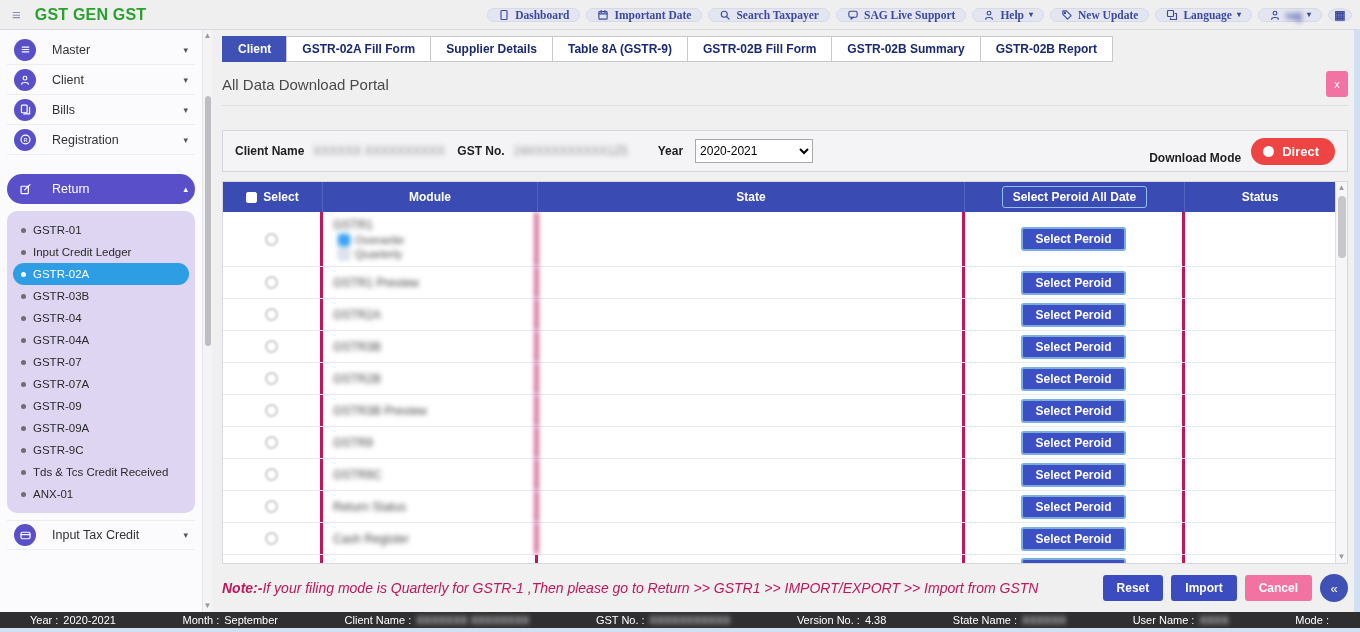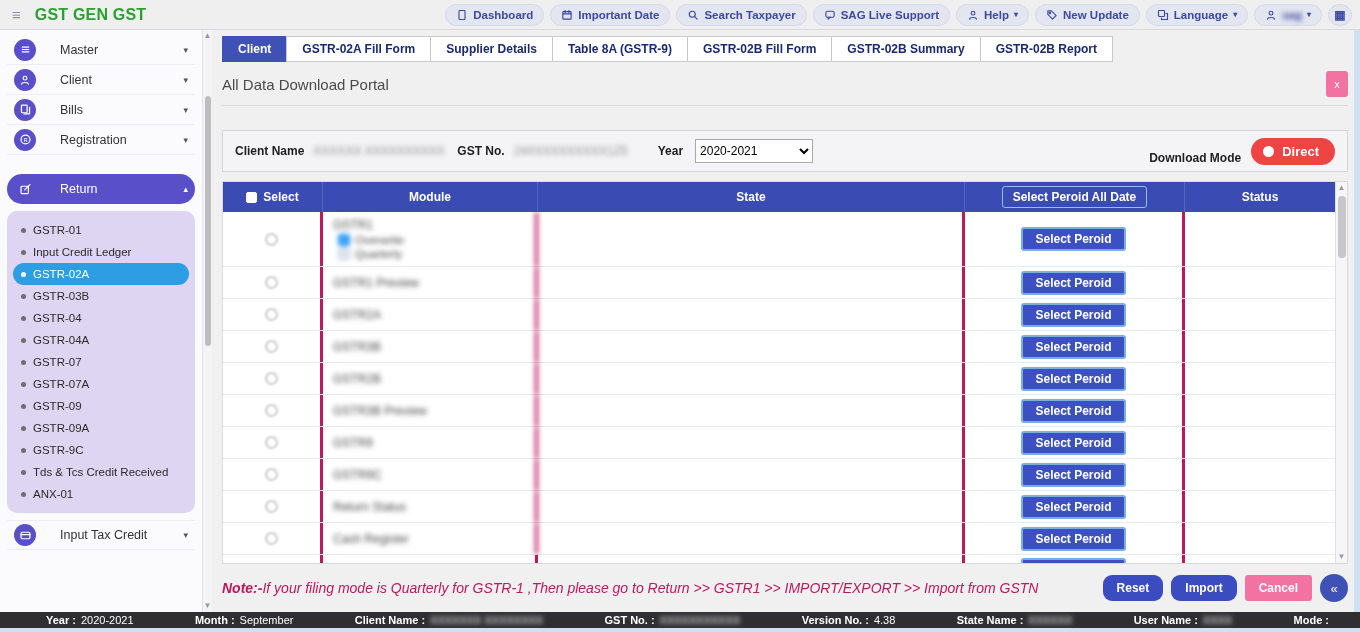--- a/index.html
+++ b/index.html
@@ -11,33 +11,33 @@
   }
   .app { width:1360px; height:628px; display:flex; flex-direction:column; }
 
   
   .topbar { height:30px; background:#efeff0; border-bottom:1px solid #dadade;
     display:flex; align-items:center; padding:0 8px; flex:0 0 30px; }
   .hamburger { color:#8a93a8; font-size:15px; line-height:1; padding:0 4px; cursor:pointer; }
   .logo { color:#2aa12e; font-weight:bold; font-size:16px; margin-left:10px; letter-spacing:.2px; }
   .nav { margin-left:auto; display:flex; gap:6px; align-items:center; }
   .nav-pill { background:#e3e5f0; border:1px solid #d6d9e8; color:#3b4a9f; border-radius:13px;
-    height:22px; display:flex; align-items:center; gap:5px; padding:0 10px;
-    font-size:11.5px; font-weight:bold; cursor:pointer; white-space:nowrap; }
+    height:14px; display:flex; align-items:center; gap:5px; padding:0 10px;
+    font-size:11.5px; font-weight:bold; cursor:pointer; white-space:nowrap;font-family:Liberation Serif, serif; }
   .nav-ic { display:flex; align-items:center; }
   .nav-caret { font-size:8px; display:none; }
   .nav-pill.dropdown .nav-caret { display:inline; }
   .nav-pill.circle { width:24px; padding:0; justify-content:center; border-radius:50%; }
   .nav-pill.redacted .nav-label { filter:blur(2.5px); }
 
   
   .mid { flex:1; display:flex; min-height:0; background:#f0f0f1; }
 
   .sidebar { width:202px; background:#fbfbfd; padding:5px 7px 0 7px; overflow:hidden; flex:0 0 202px; }
-  .side-group { height:30px; display:flex; align-items:center; gap:24px; padding:0 7px;
+  .side-group { height:30px; display:flex; align-items:center; gap:16px; padding:0 7px;
     border-bottom:1px solid #ececf1; font-size:12.5px; color:#333; cursor:pointer; }
   .g-ic { width:22px; height:22px; border-radius:50%; background:#5950c9; color:#fff;
     display:flex; align-items:center; justify-content:center; flex:0 0 22px; }
   .g-caret { margin-left:auto; font-size:9px; color:#555; }
   .side-group.active-pill { background:#5950c9; color:#fff; border-radius:16px;
     border-bottom:none; margin-top:19px; height:30px; }
   .side-group.active-pill .g-ic { background:transparent; }
   .side-group.active-pill .g-caret { color:#fff; }
   .submenu { background:#ddd5f1; border-radius:10px; margin-top:7px; padding:8px 6px; }
   .sub-item { height:22px; display:flex; align-items:center; gap:7px; font-size:11.5px;
@@ -122,31 +122,31 @@
   .vscroll .arr { font-size:8px; color:#9a9a9e; line-height:1; cursor:pointer; }
   .vscroll .thumb { position:absolute; top:14px; left:2px; width:8px; height:62px;
     background:#c6c6cb; border-radius:4px; cursor:pointer; }
 
   .bottom-row { display:flex; align-items:center; margin-top:10px; }
   .note { font-size:14px; color:#be185d;font-style:italic; }
   .note .note-b { font-weight:bold; }
   .actions { margin-left:auto; display:flex; gap:8px; align-items:center; }
   .act-btn { height:26px; border:none; border-radius:3px; color:#fff; font-weight:bold;
     font-size:12px; padding:0 14px; cursor:pointer; font-family:inherit; }
-  .reset-btn,.import-btn { background:#3a4cc0;border-radius:9px; }
+  .reset-btn,.import-btn { background:#3a4cc0; }
   .cancel-btn { background:#f272a2; }
   .collapse-btn { width:28px; height:28px; border-radius:50%; background:#3f51b5; color:#fff;
     border:none; font-size:13px; cursor:pointer; }
 
   
   .statusbar { height:16px; background:#2f2f31; display:flex; align-items:center;
     justify-content:space-between; padding:0 26px 0 30px; font-size:11px; color:#fff;
     flex:0 0 16px; overflow:hidden; }
   .fitem { display:flex; gap:5px; white-space:nowrap; }
-  .flabel2 { font-weight:bold;margin-left:16px; }
+  .flabel2 { font-weight:normal; }
   .fvalue  { font-weight:normal; }
   .fitem.redacted .fvalue { filter:blur(2.4px); }
 </style>
 </head>
 <body>
 
 <div class="app">
 
   <header class="topbar">
     <span class="hamburger">≡</span>

